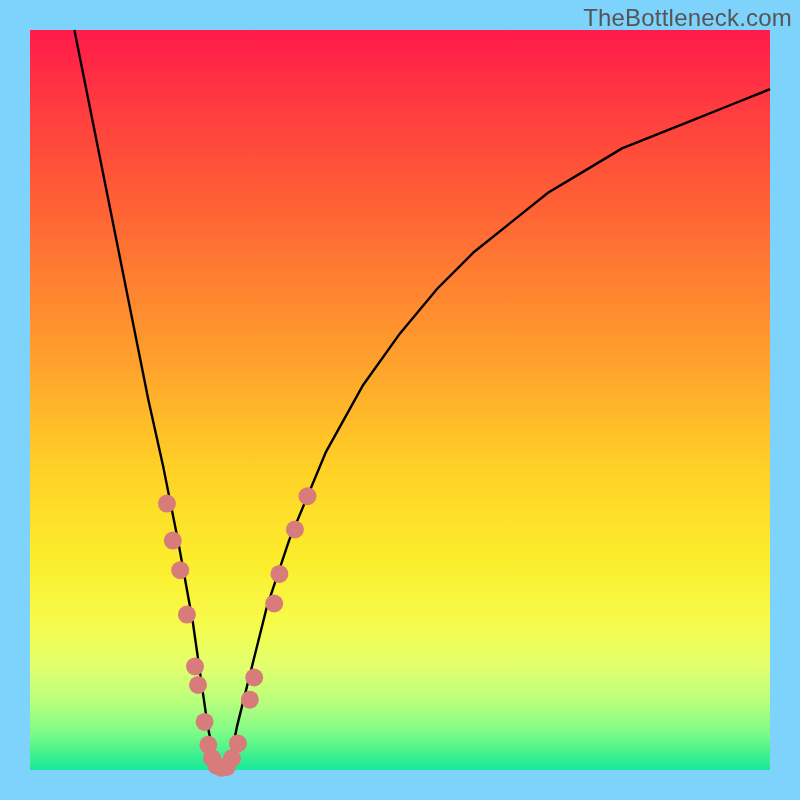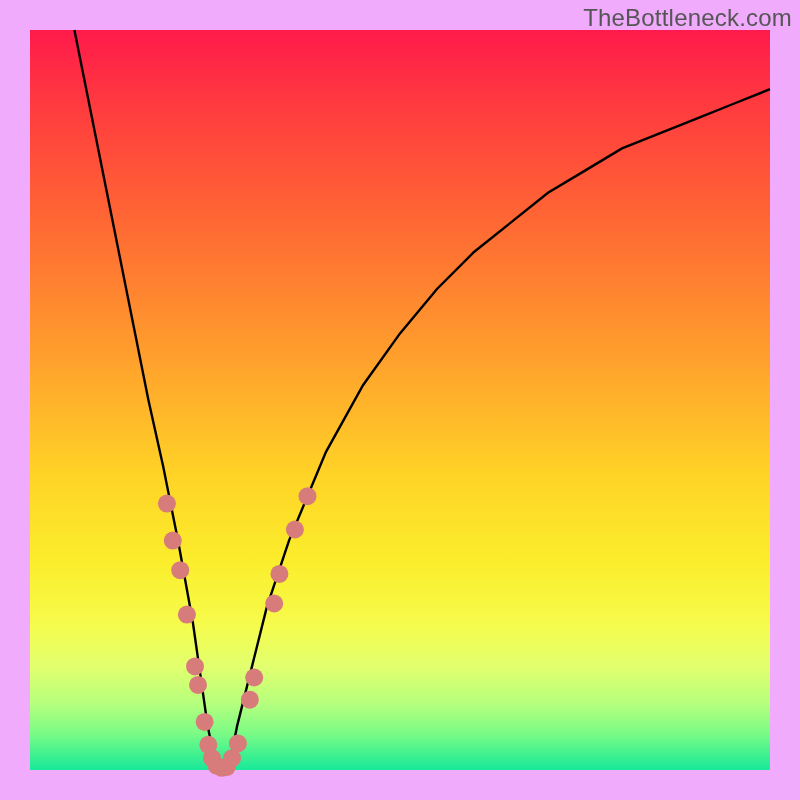--- a/index.html
+++ b/index.html
@@ -7,21 +7,21 @@
     padding: 0;
     width: 800px;
     height: 800px;
     overflow: hidden;
     font-family: Arial, Helvetica, sans-serif;
   }
   .stage {
     position: relative;
     width: 800px;
     height: 800px;
-    background: #f0abfc;
+    background: #7dd3fc;
   }
   .plot-area {
     position: absolute;
     left: 30px;
     top: 30px;
     width: 740px;
     height: 740px;
     
     background: linear-gradient(
       to bottom,

